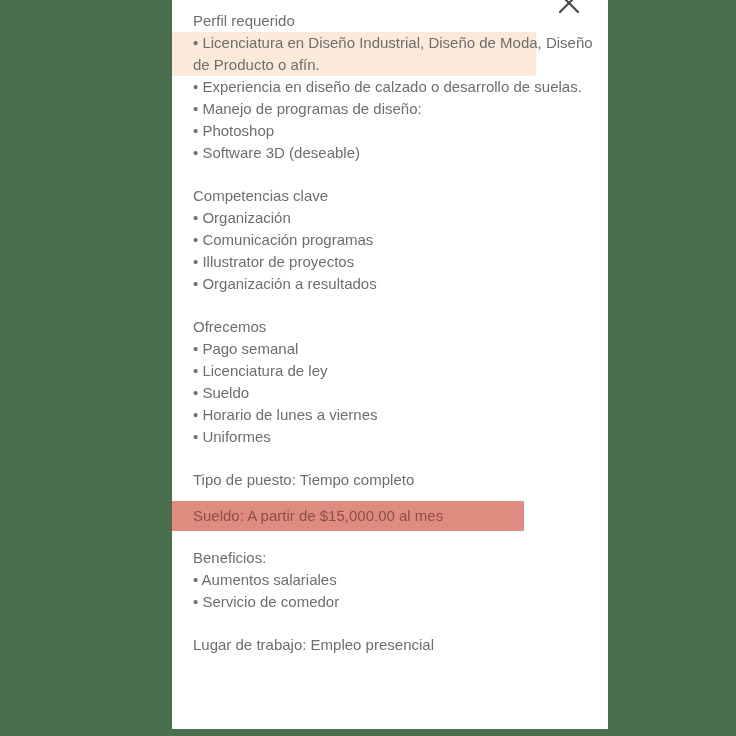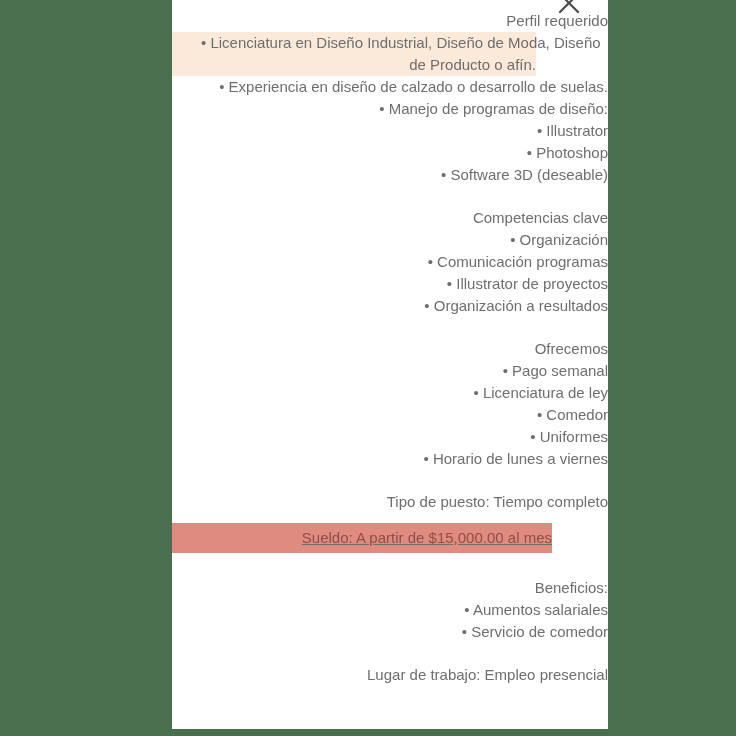--- a/index.html
+++ b/index.html
@@ -41,39 +41,37 @@
     left: 0;
     width: 100%;
     padding-top: 10px;
     box-sizing: border-box;
     color: var(--text-gray, #6e6e6e);
     font-size: 15px;
   }
 
   .line {
     line-height: 22px;
-    padding-left: 29px;
+    padding-left: 21px;
     white-space: nowrap;
-    text-align: right;
   }
   .spacer { height: 21px; }
 
   .hl-peach {
     background: var(--peach, #fbe9d9);
     width: 364px;
   }
   .hl-peach .line { line-height: 22px; }
 
   .hl-salmon {
     background: var(--salmon, #e08b80);
-    width: 380px;
+    width: 352px;
     margin-top: 10px;
     padding: 4px 0;
-    margin-bottom: 24px;
-    text-decoration: underline;
+    margin-bottom: 16px;
   }
   .hl-salmon .line {
     color: var(--salmon-text, #8d4f47);
   }
 </style>
 </head>
 <body>
 
 <div class="panel">
   <button class="close-btn" aria-label="close">
@@ -85,36 +83,35 @@
     </span>
   </button>
   <div class="content">
       <div class="line">Perfil requerido</div>
       <div class="hl-peach">
         <div class="line">• Licenciatura en Diseño Industrial, Diseño de Moda, Diseño</div>
         <div class="line">de Producto o afín.</div>
       </div>
       <div class="line">• Experiencia en diseño de calzado o desarrollo de suelas.</div>
       <div class="line">• Manejo de programas de diseño:</div>
-      <div class="line">• Illustrator</div>
       <div class="line">• Photoshop</div>
       <div class="line">• Software 3D (deseable)</div>
       <div class="spacer"></div>
       <div class="line">Competencias clave</div>
       <div class="line">• Organización</div>
       <div class="line">• Comunicación programas</div>
       <div class="line">• Illustrator de proyectos</div>
       <div class="line">• Organización a resultados</div>
       <div class="spacer"></div>
       <div class="line">Ofrecemos</div>
       <div class="line">• Pago semanal</div>
       <div class="line">• Licenciatura de ley</div>
-      <div class="line">• Comedor</div>
+      <div class="line">• Sueldo</div>
+      <div class="line">• Horario de lunes a viernes</div>
       <div class="line">• Uniformes</div>
-      <div class="line">• Horario de lunes a viernes</div>
       <div class="spacer"></div>
       <div class="line">Tipo de puesto: Tiempo completo</div>
       <div class="hl-salmon">
         <div class="line">Sueldo: A partir de $15,000.00 al mes</div>
       </div>
       <div class="line">Beneficios:</div>
       <div class="line">• Aumentos salariales</div>
       <div class="line">• Servicio de comedor</div>
       <div class="spacer"></div>
       <div class="line">Lugar de trabajo: Empleo presencial</div>

